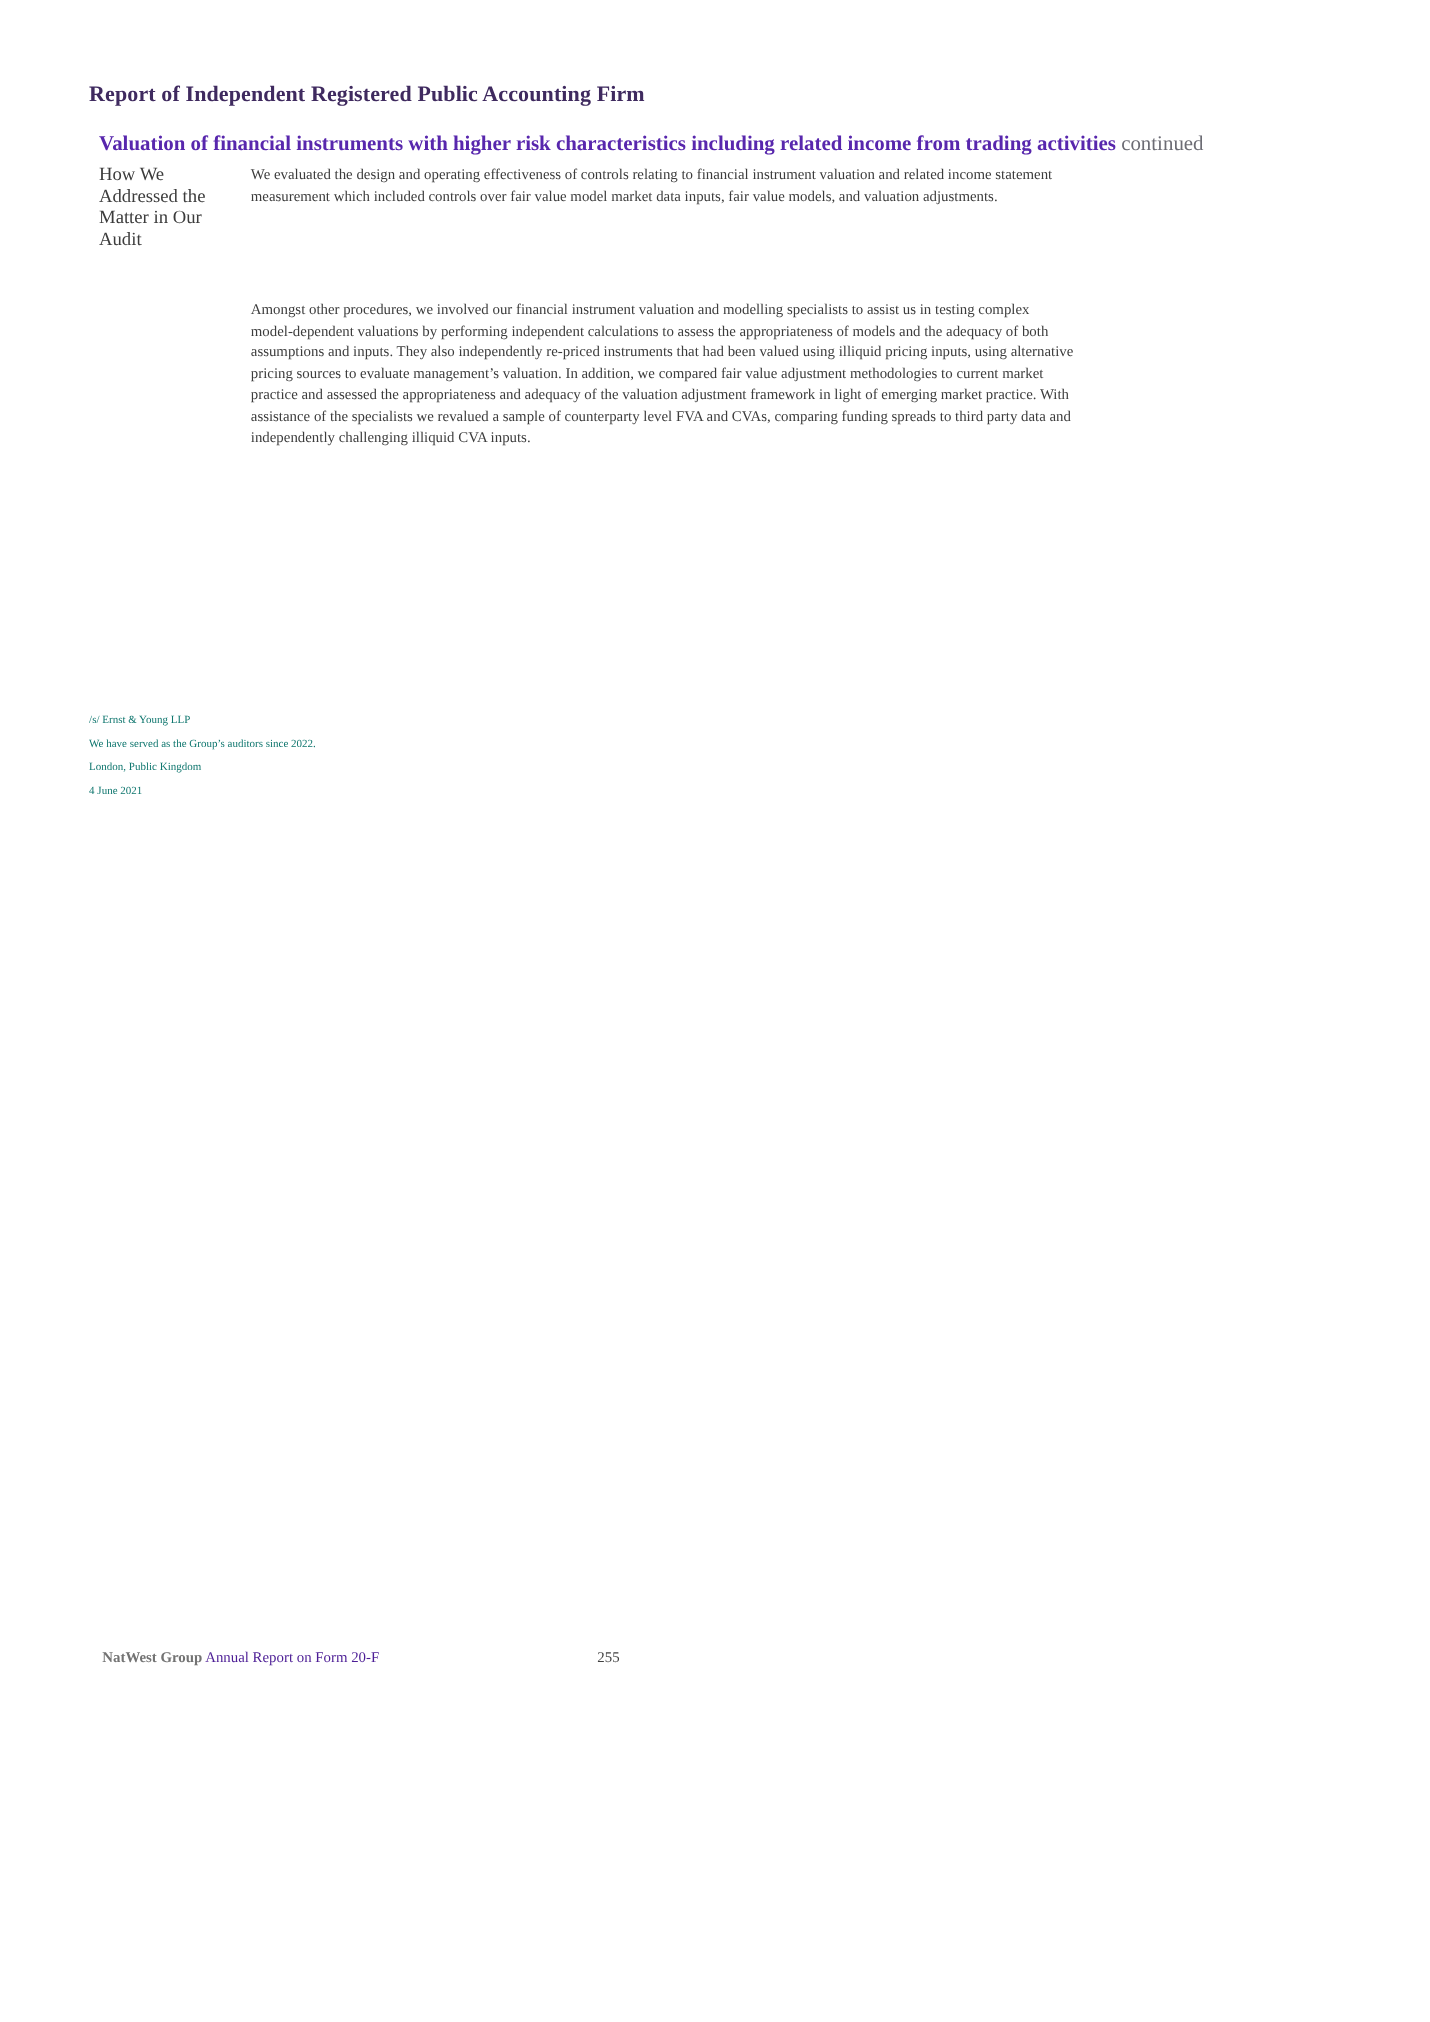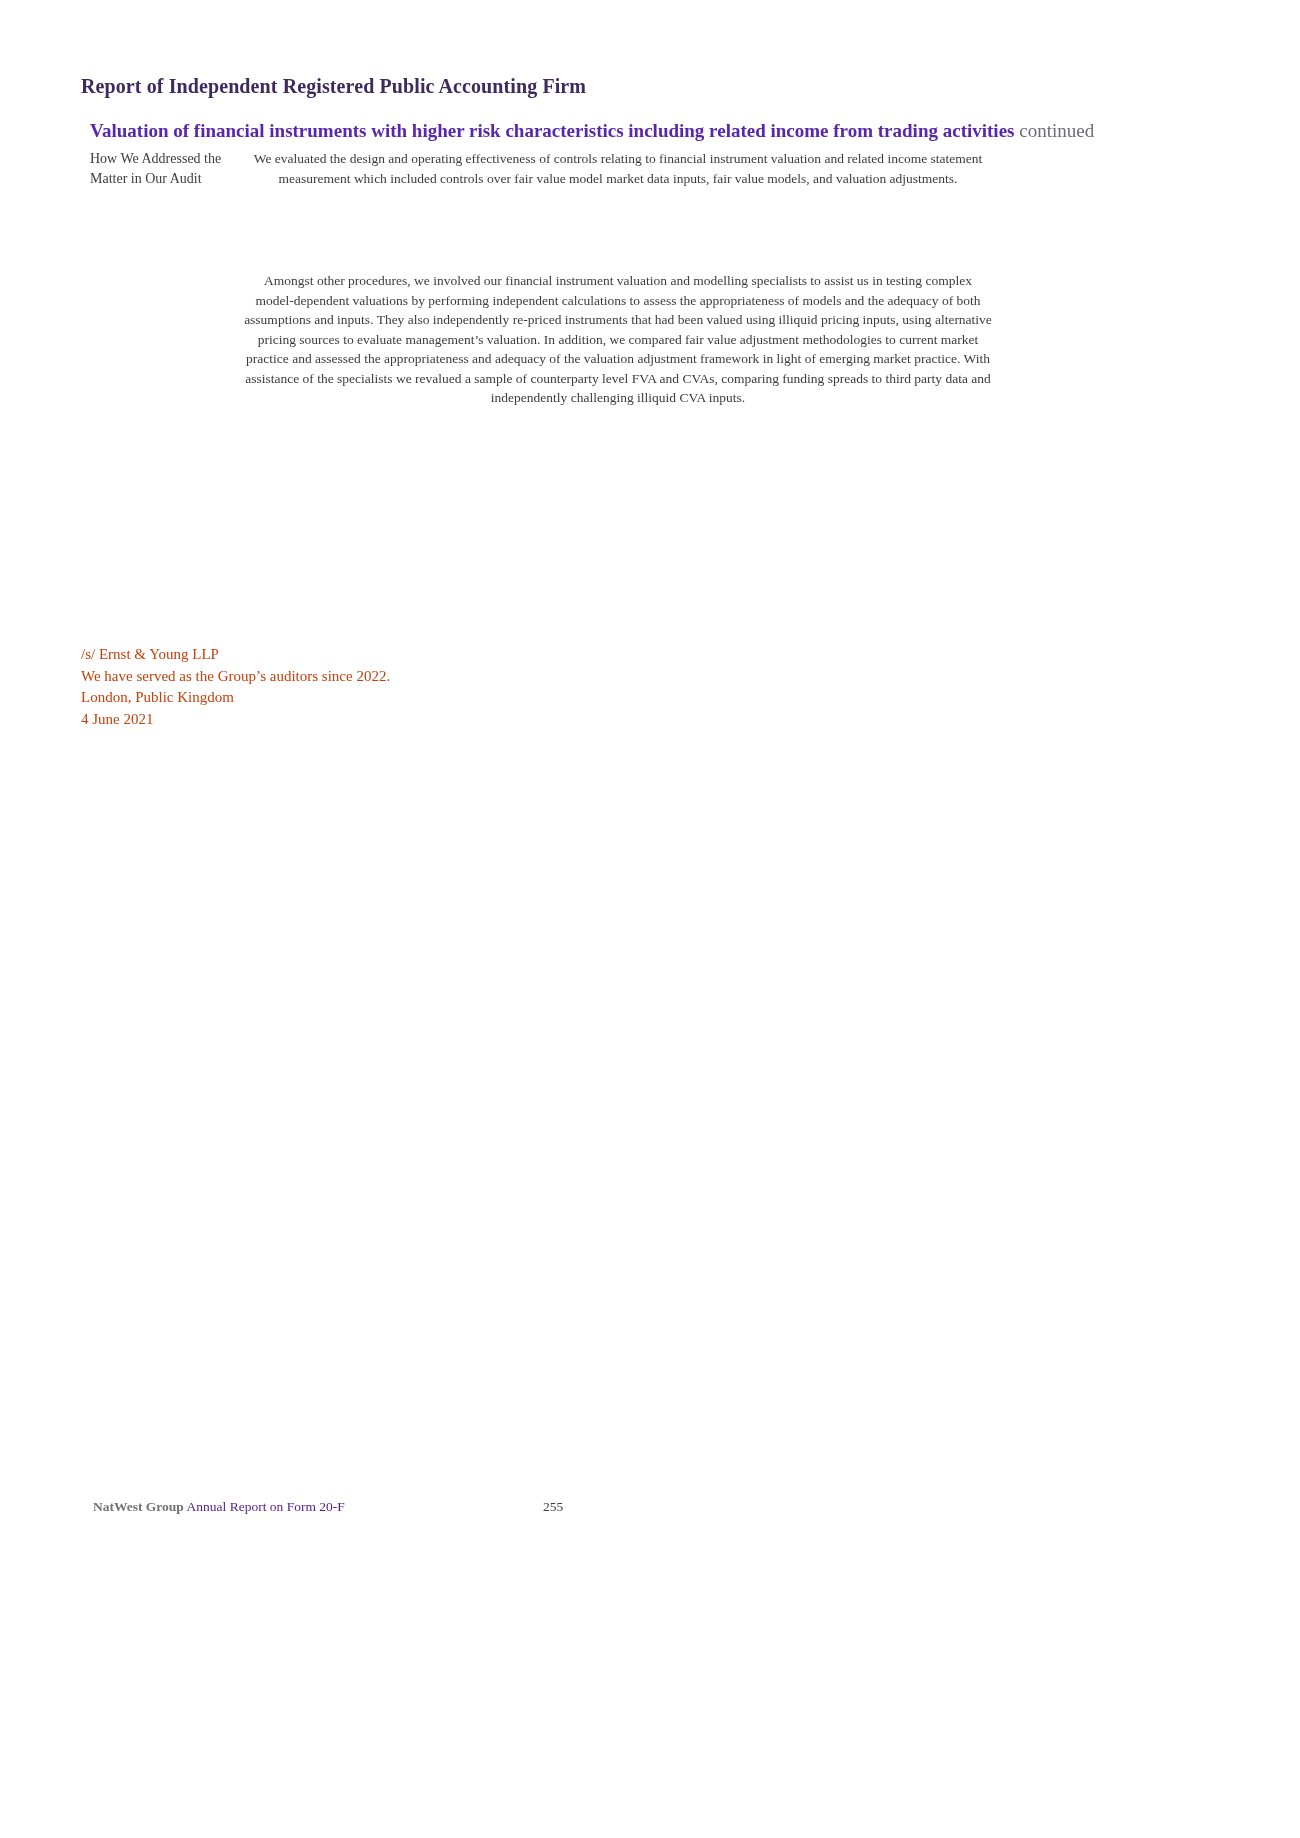--- a/index.html
+++ b/index.html
@@ -32,42 +32,42 @@
   .subtitle-bold { font-weight: bold; }
   .subtitle-continued {
     font-weight: normal;
     color: #6c6c74;
   }
   .col-label {
     position: absolute;
     left: 90px;
     top: 137px;
     width: 132px;
-    font-size: 14px;
+    font-size: 17px;
     line-height: 19.5px;
     color: #3c3c3c;
   }
   .body-para {
     position: absolute;
-    left: 244px;
+    left: 228px;
     width: 748px;
     font-size: 13.5px;
     line-height: 19.5px;
     color: #3c3c3c;
-    text-align: center;
+    text-align: left;
   }
   .para-1 { top: 137px; }
   .para-2 { top: 259px; }
   .signature-block {
     position: absolute;
     left: 81px;
     top: 632px;
-    font-size: 15px;
+    font-size: 10px;
     line-height: 21.5px;
-    color: #c2410c;
+    color: #0f766e;
   }
   .footer-left {
     position: absolute;
     left: 81px;
     top: 1487px;
     font-size: 13.5px;
   }
   .footer-brand {
     font-weight: bold;
     color: #737373;

